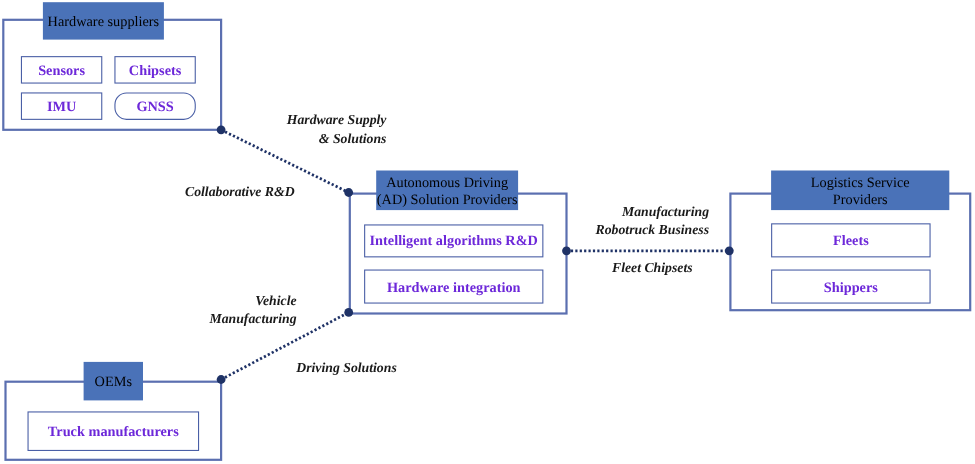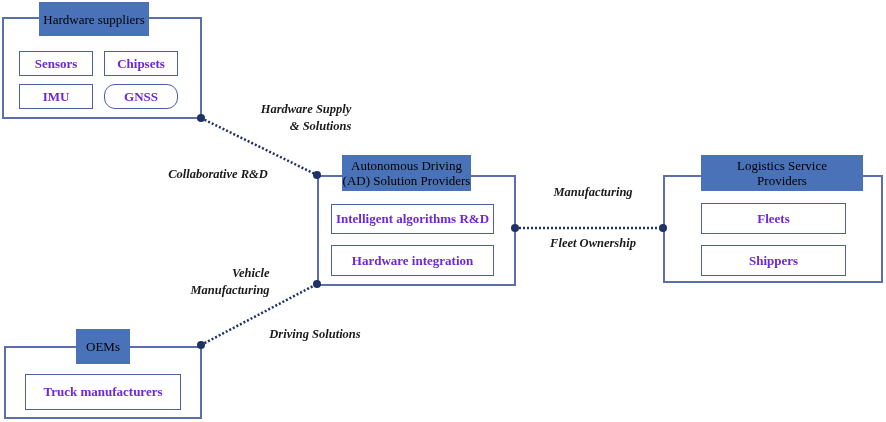--- a/index.html
+++ b/index.html
@@ -63,23 +63,24 @@
 
 <div class="label" style="left:306px;top:101px;">
   <div>Hardware Supply</div>
   <div>&amp; Solutions</div>
 </div>
 <div class="label" style="left:218px;top:166px;">
   <div>Collaborative R&amp;D</div>
 </div>
 <div class="label" style="left:593px;top:184px;">
   <div>Manufacturing</div>
+  <div>Robotruck Business</div>
 </div>
 <div class="label" style="left:593px;top:235px;">
-  <div>Fleet Ownership</div>
+  <div>Fleet Chipsets</div>
 </div>
 <div class="label" style="left:230px;top:265px;">
   <div>Vehicle</div>
   <div>Manufacturing</div>
 </div>
 <div class="label" style="left:315px;top:326px;">
   <div>Driving Solutions</div>
 </div>
 
 </body></html>

